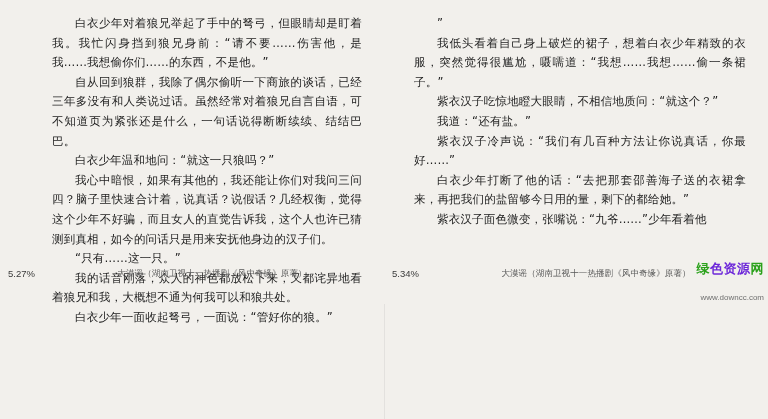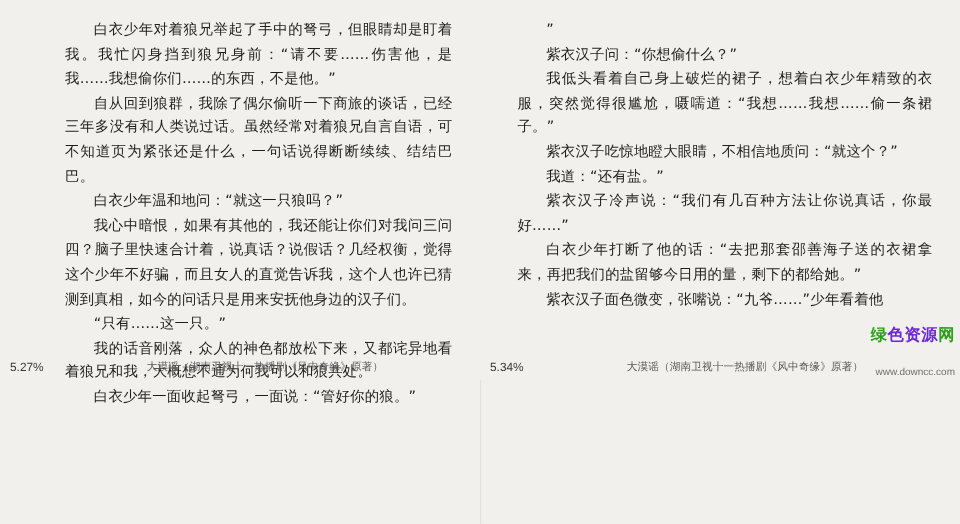--- a/index.html
+++ b/index.html
@@ -47,26 +47,25 @@
     color: #1d1d1d;
     letter-spacing: 0.2px;
     text-align: justify;
   }
   .para {
     margin: 0 0 0 0;
     text-indent: 23px;
   }
   .footer {
     position: absolute;
-    bottom: 0;
+    bottom: 16px;
     left: 0;
     width: 384px;
     height: 20px;
     display: flex;
-    align-items: center;
     font-size: 9px;
     color: #5b5b5b;
   }
   .footer .pct {
     padding-left: 8px;
     width: 52px;
     flex: none;
     font-family: "Liberation Sans", sans-serif;
     font-size: 9.5px;
     color: #3a3a3a;
@@ -127,21 +126,20 @@
       <span class="pct">5.27%</span>
       <span class="title">大漠谣（湖南卫视十一热播剧《风中奇缘》原著）</span>
     </div>
   </div>
 
   <div class="divider"></div>
 
   <div class="page page-right">
     <div class="right-top-mark">”</div>
     <div class="body-text">
-      <p class="para">紫衣汉子问：“你想偷什么？”</p>
       <p class="para">我低头看着自己身上破烂的裙子，想着白衣少年精致的衣服，突然觉得很尴尬，嗫嚅道：“我想……我想……偷一条裙子。”</p>
       <p class="para">紫衣汉子吃惊地瞪大眼睛，不相信地质问：“就这个？”</p>
       <p class="para">我道：“还有盐。”</p>
       <p class="para">紫衣汉子冷声说：“我们有几百种方法让你说真话，你最好……”</p>
       <p class="para">白衣少年打断了他的话：“去把那套邵善海子送的衣裙拿来，再把我们的盐留够今日用的量，剩下的都给她。”</p>
       <p class="para">紫衣汉子面色微变，张嘴说：“九爷……”少年看着他</p>
     </div>
     <div class="footer">
       <span class="pct">5.34%</span>
       <span class="title">大漠谣（湖南卫视十一热播剧《风中奇缘》原著）</span>

